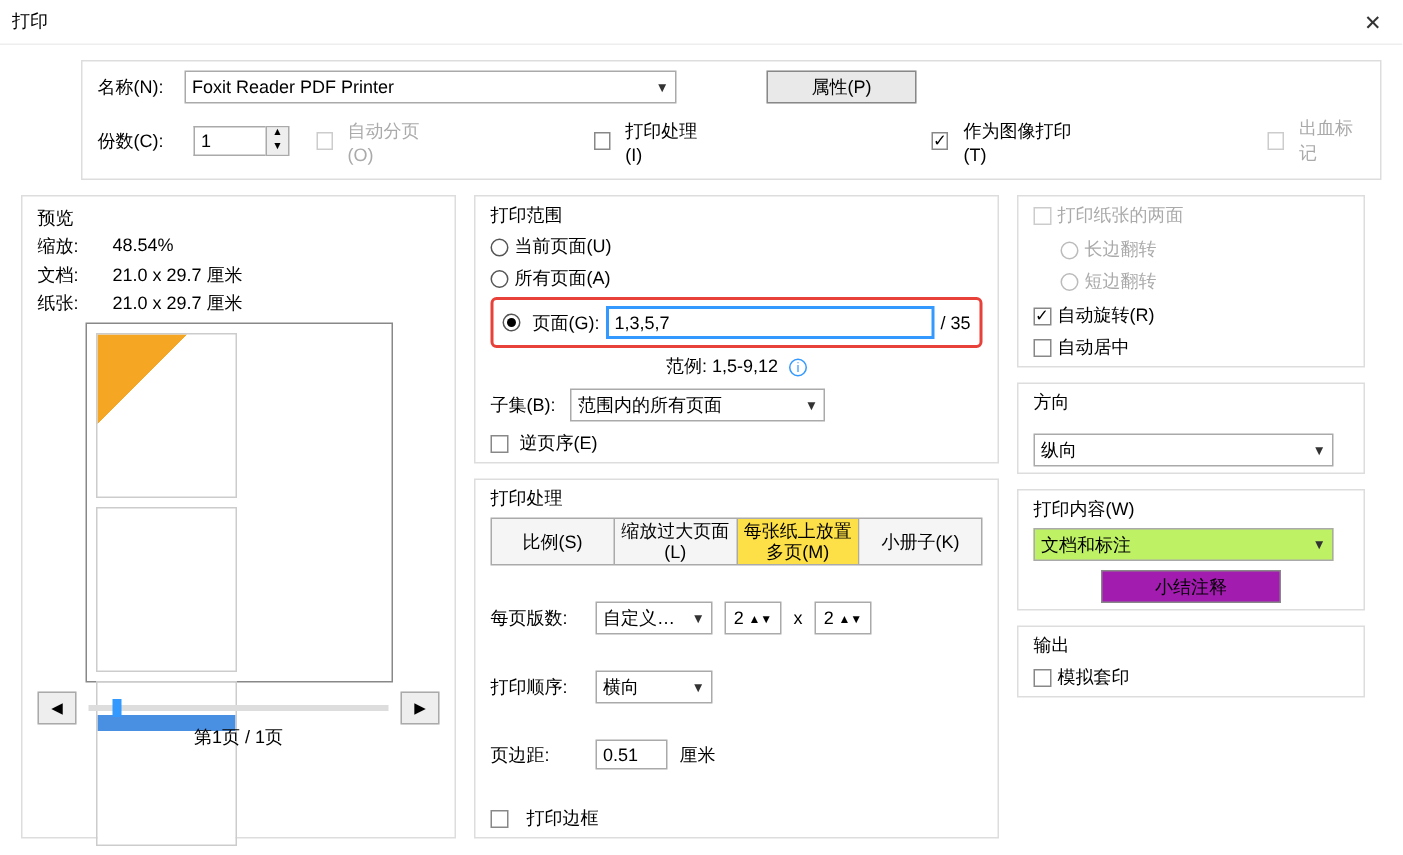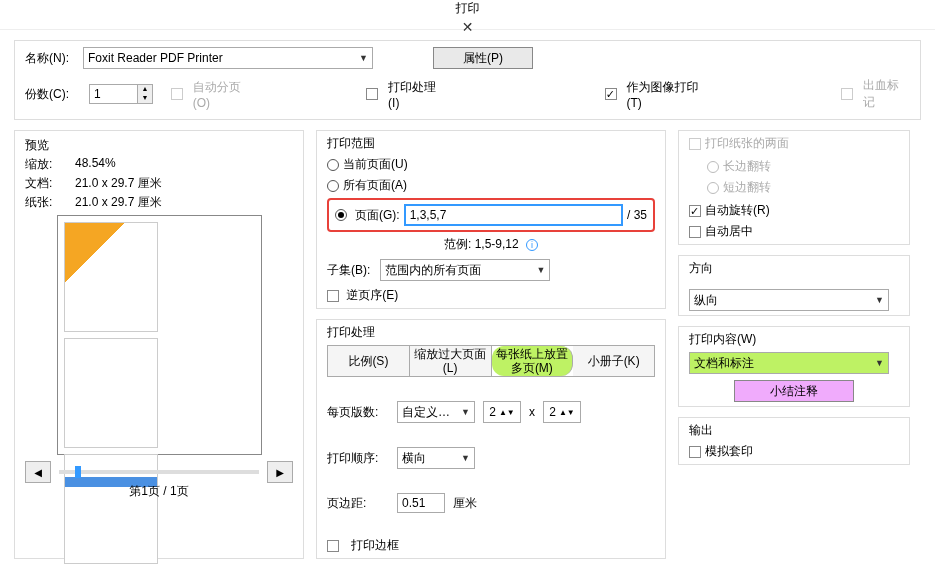--- a/index.html
+++ b/index.html
@@ -1,23 +1,23 @@
 <!DOCTYPE html>
 <html><head>
   <meta charset="utf-8">
   <style>
     * { box-sizing: border-box; font-family: "Microsoft YaHei", "SimSun", Arial, sans-serif; font-size: 12px; }
     body { margin: 0; padding: 0; background: #fff; width: 935px; height: 570px; overflow: hidden; }
-    .titlebar { display: flex; justify-content: space-between; align-items: center; height: 30px; padding: 0 8px; border-bottom: 1px solid #eee; flex-direction: column; }
+    .titlebar { display: flex; justify-content: space-between; align-items: center; height: 30px; padding: 0 8px; border-bottom: 1px solid #eee; }
     .close-x { font-size: 14px; color: #333; cursor: pointer; padding: 2px 6px; }
     .content { display: flex; flex-direction: column; padding: 10px 14px 6px 14px; }
-    .top-row { display: flex; flex-direction: column; border: 1px solid #ddd; padding: 6px 10px 8px 10px; margin-bottom: 10px; }
+    .top-row { display: flex; flex-direction: column; border: 1px solid #ddd; padding: 6px 10px 8px 10px; margin-bottom: 10px; margin-left: 40px; }
     .row { display: flex; align-items: center; }
     .lbl { min-width: 58px; }
-    .printer-select { width: 290px; height: 22px; border: 1px solid #aaa; background: #fff; display: flex; align-items: center; justify-content: space-between; padding: 0 4px; }
+    .printer-select { width: 328px; height: 22px; border: 1px solid #aaa; background: #fff; display: flex; align-items: center; justify-content: space-between; padding: 0 4px; }
     .caret { font-size: 9px; color: #333; }
     .btn { border: 1px solid #888; background: #e9e9e9; height: 22px; min-width: 70px; display: inline-flex; align-items: center; justify-content: center; cursor: pointer; }
     .btn-wide { min-width: 100px; }
     .btn-primary { border: 1px solid #3399ff; background: #0f766e; }
     .top-row2 { display: flex; align-items: center; margin-top: 8px; gap: 6px; }
     .spinner { display: flex; align-items: center; }
     .spinner input { width: 48px; height: 20px; border: 1px solid #aaa; border-right: none; padding: 0 4px; }
     .spinner .spinbtns { display: flex; flex-direction: column; border: 1px solid #aaa; }
     .spinner .spinbtns span { width: 14px; height: 9px; font-size: 7px; line-height: 8px; text-align: center; background: #eee; cursor: pointer; }
     .cb { width: 12px; height: 12px; border: 1px solid #888; display: inline-block; vertical-align: middle; margin-right: 4px; }
@@ -47,31 +47,31 @@
     .pages-row { border: 2px solid #e8413a; border-radius: 4px; padding: 4px 6px; display: flex; align-items: center; gap: 4px; margin-top: 4px; }
     .pages-input { flex: 1; border: 2px solid #3399ff; height: 22px; padding: 0 4px; }
     .red-note { color: #e8413a; float: right; }
     .example-row { text-align: center; margin-top: 4px; }
     .info-icon { display: inline-block; width: 12px; height: 12px; border: 1px solid #3399ff; color: #3399ff; border-radius: 50%; font-size: 9px; line-height: 11px; text-align: center; margin-left: 4px; }
     .subset-row { display: flex; align-items: center; gap: 10px; margin-top: 6px; }
     .subset-row select, .dd { width: 170px; height: 22px; border: 1px solid #aaa; background: #fff; display: flex; align-items: center; justify-content: space-between; padding: 0 4px; }
     .tabs { display: flex; border: 1px solid #aaa; }
     .tab { flex: 1; border-right: 1px solid #aaa; background: #f5f5f5; display: flex; align-items: center; justify-content: center; text-align: center; height: 30px; cursor: pointer; line-height: 1.2; padding: 0 2px; }
     .tab:last-child { border-right: none; }
-    .tab.active { background: #bef264; border-radius: 12px; }
+    .tab.active { background: #fde047; }
     .ph-row { display: flex; align-items: center; gap: 8px; margin-top: 24px; }
     .ph-lbl { min-width: 62px; }
     .small-dd { width: 78px; height: 22px; border: 1px solid #aaa; background: #fff; display: flex; align-items: center; justify-content: space-between; padding: 0 4px; }
     .num-box { width: 38px; height: 22px; border: 1px solid #aaa; display: flex; align-items: center; justify-content: center; }
     .centerer { text-align: center; }
     .bottom-row { display: flex; justify-content: space-between; align-items: center; padding: 8px 14px; }
     .advanced-btn { border: 2px solid #b91c1c; background: #e9e9e9; height: 24px; width: 80px; display: inline-flex; align-items: center; justify-content: center; cursor: pointer; }
     .direction-dd { width: 200px; height: 22px; border: 1px solid #aaa; background: #fff; display: flex; align-items: center; justify-content: space-between; padding: 0 4px; margin-top: 12px; }
     .content-dd { width: 200px; height: 22px; border: 1px solid #aaa; background: #bef264; display: flex; align-items: center; justify-content: space-between; padding: 0 4px; margin-top: 4px; }
-    .mini-btn { width: 120px; height: 22px; border: 1px solid #888; background: #f0abfc; display: inline-flex; align-items: center; justify-content: center; cursor: pointer; margin: 6px auto 0 auto; }
+    .mini-btn { width: 120px; height: 22px; border: 1px solid #888; background: #a21caf; display: inline-flex; align-items: center; justify-content: center; cursor: pointer; margin: 6px auto 0 auto; }
     .duplex-sub { margin-left: 18px; }
   </style>
 </head>
 <body>
 
 <div class="titlebar">
   <span>打印</span>
   <span class="close-x">✕</span>
 </div>
 

